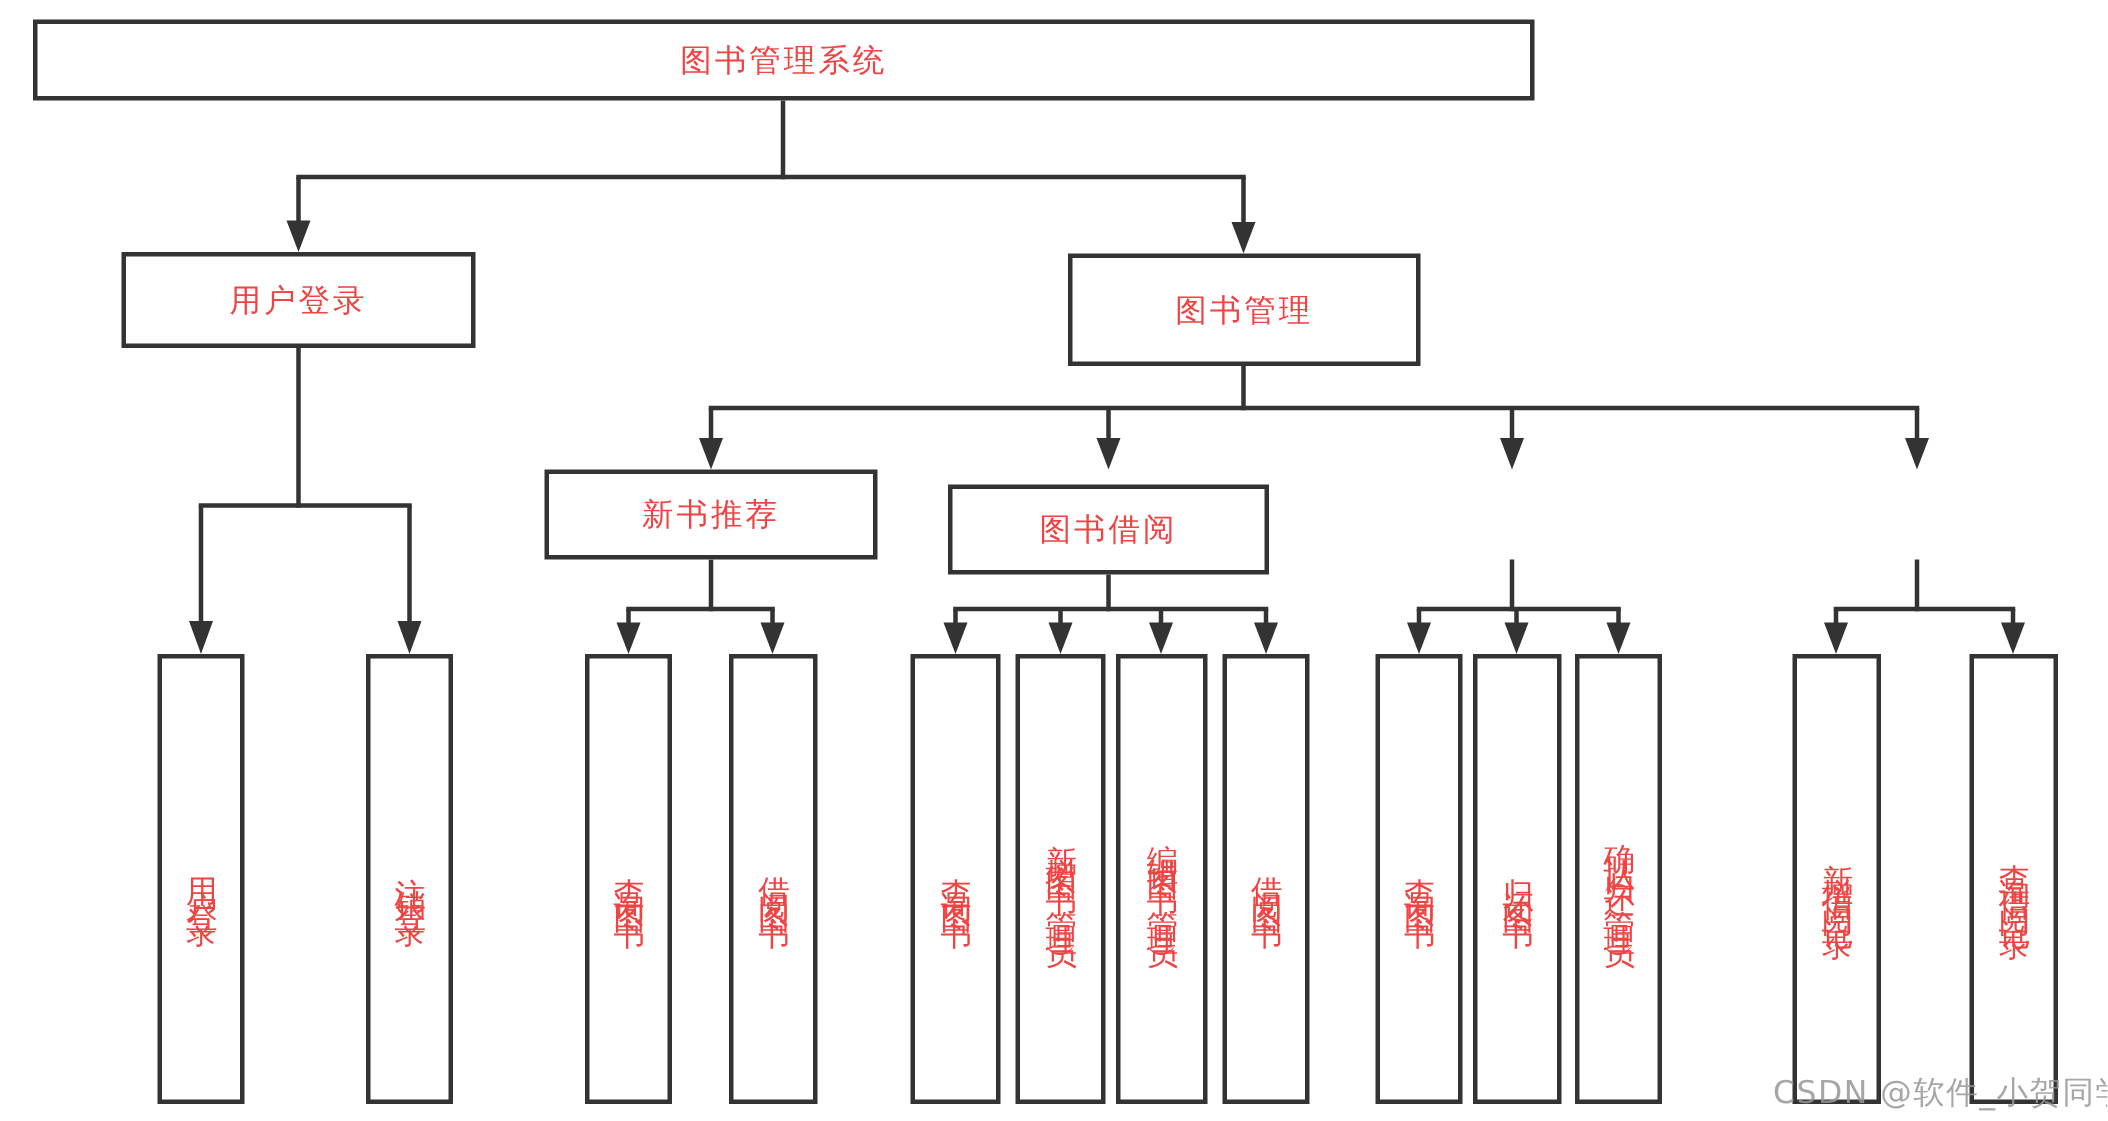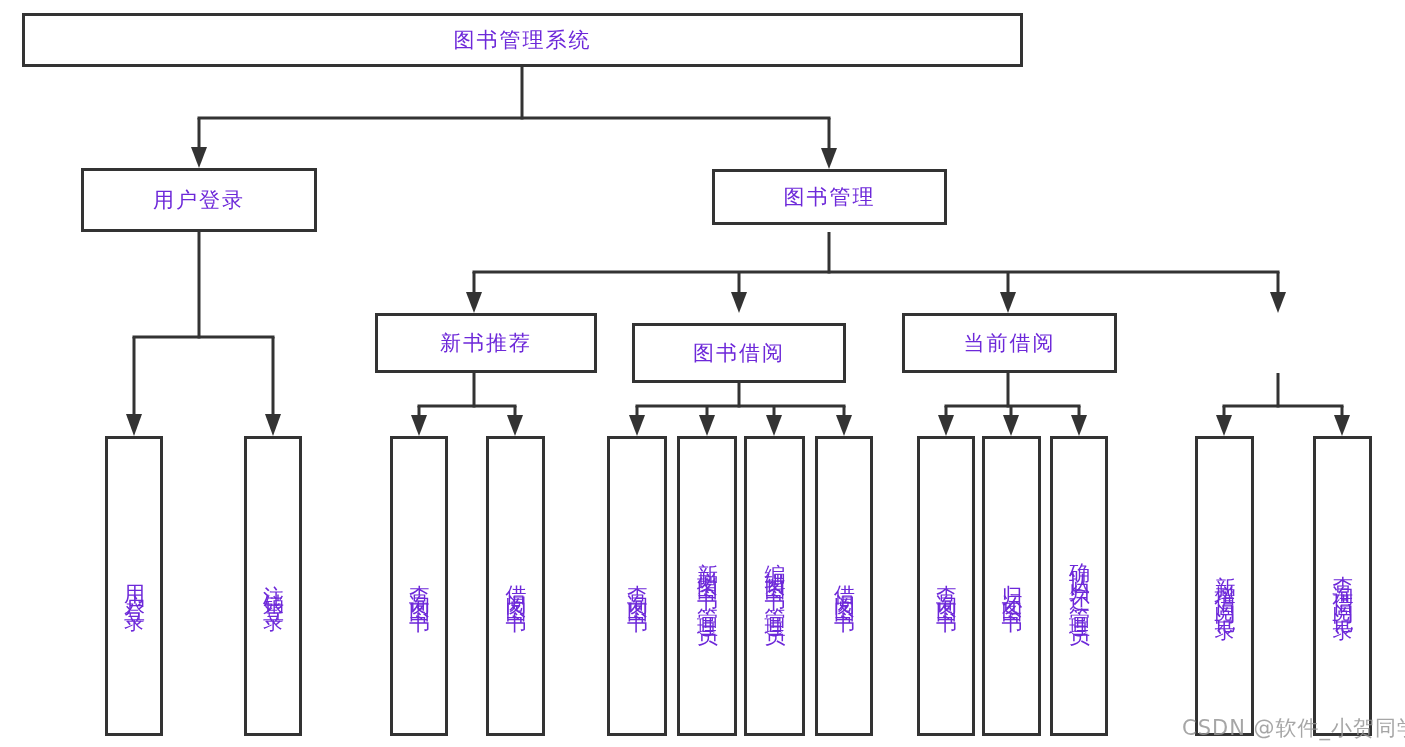--- a/index.html
+++ b/index.html
@@ -23,21 +23,21 @@
     height: 747px;
   }
   .box {
     position: absolute;
     box-sizing: border-box;
     border: 3px solid #333333;
     background: #ffffff;
     display: flex;
     align-items: center;
     justify-content: center;
-    color: #6d28d9;
+    color: #ef4444;
   }
   .hbox {
     font-size: 21px;
     letter-spacing: 2px;
     white-space: nowrap;
   }
   .vbox {
     font-size: 21px;
   }
   .vbox .vlabel {
@@ -145,33 +145,30 @@
     </g>
   </svg>
 
   <div class="box hbox" style="left:22px; top:13px; width:1001px; height:54px;">
     <span>图书管理系统</span>
   </div>
 
   <div class="box hbox" style="left:81px; top:168px; width:236px; height:64px;">
     <span>用户登录</span>
   </div>
-  <div class="box hbox" style="left:712px; top:169px; width:235px; height:56px;">
+  <div class="box hbox" style="left:712px; top:169px; width:235px; height:75px;">
     <span>图书管理</span>
   </div>
 
-  <div class="box hbox" style="left:363px; top:313px; width:222px; height:60px;margin-left:12px;">
+  <div class="box hbox" style="left:363px; top:313px; width:222px; height:60px;">
     <span>新书推荐</span>
   </div>
   <div class="box hbox" style="left:632px; top:313px; width:214px; height:60px;margin-top:10px;">
     <span>图书借阅</span>
   </div>
-  <div class="box hbox" style="left:902px; top:313px; width:215px; height:60px;">
-    <span>当前借阅</span>
-  </div>
 
   <div class="box vbox" style="left:105px; top:436px; width:58px; height:300px;">
     <span class="vlabel">用户登录</span>
   </div>
   <div class="box vbox" style="left:244px; top:436px; width:58px; height:300px;">
     <span class="vlabel">注销登录</span>
   </div>
 
   <div class="box vbox" style="left:390px; top:436px; width:58px; height:300px;">
     <span class="vlabel">查询图书</span>

